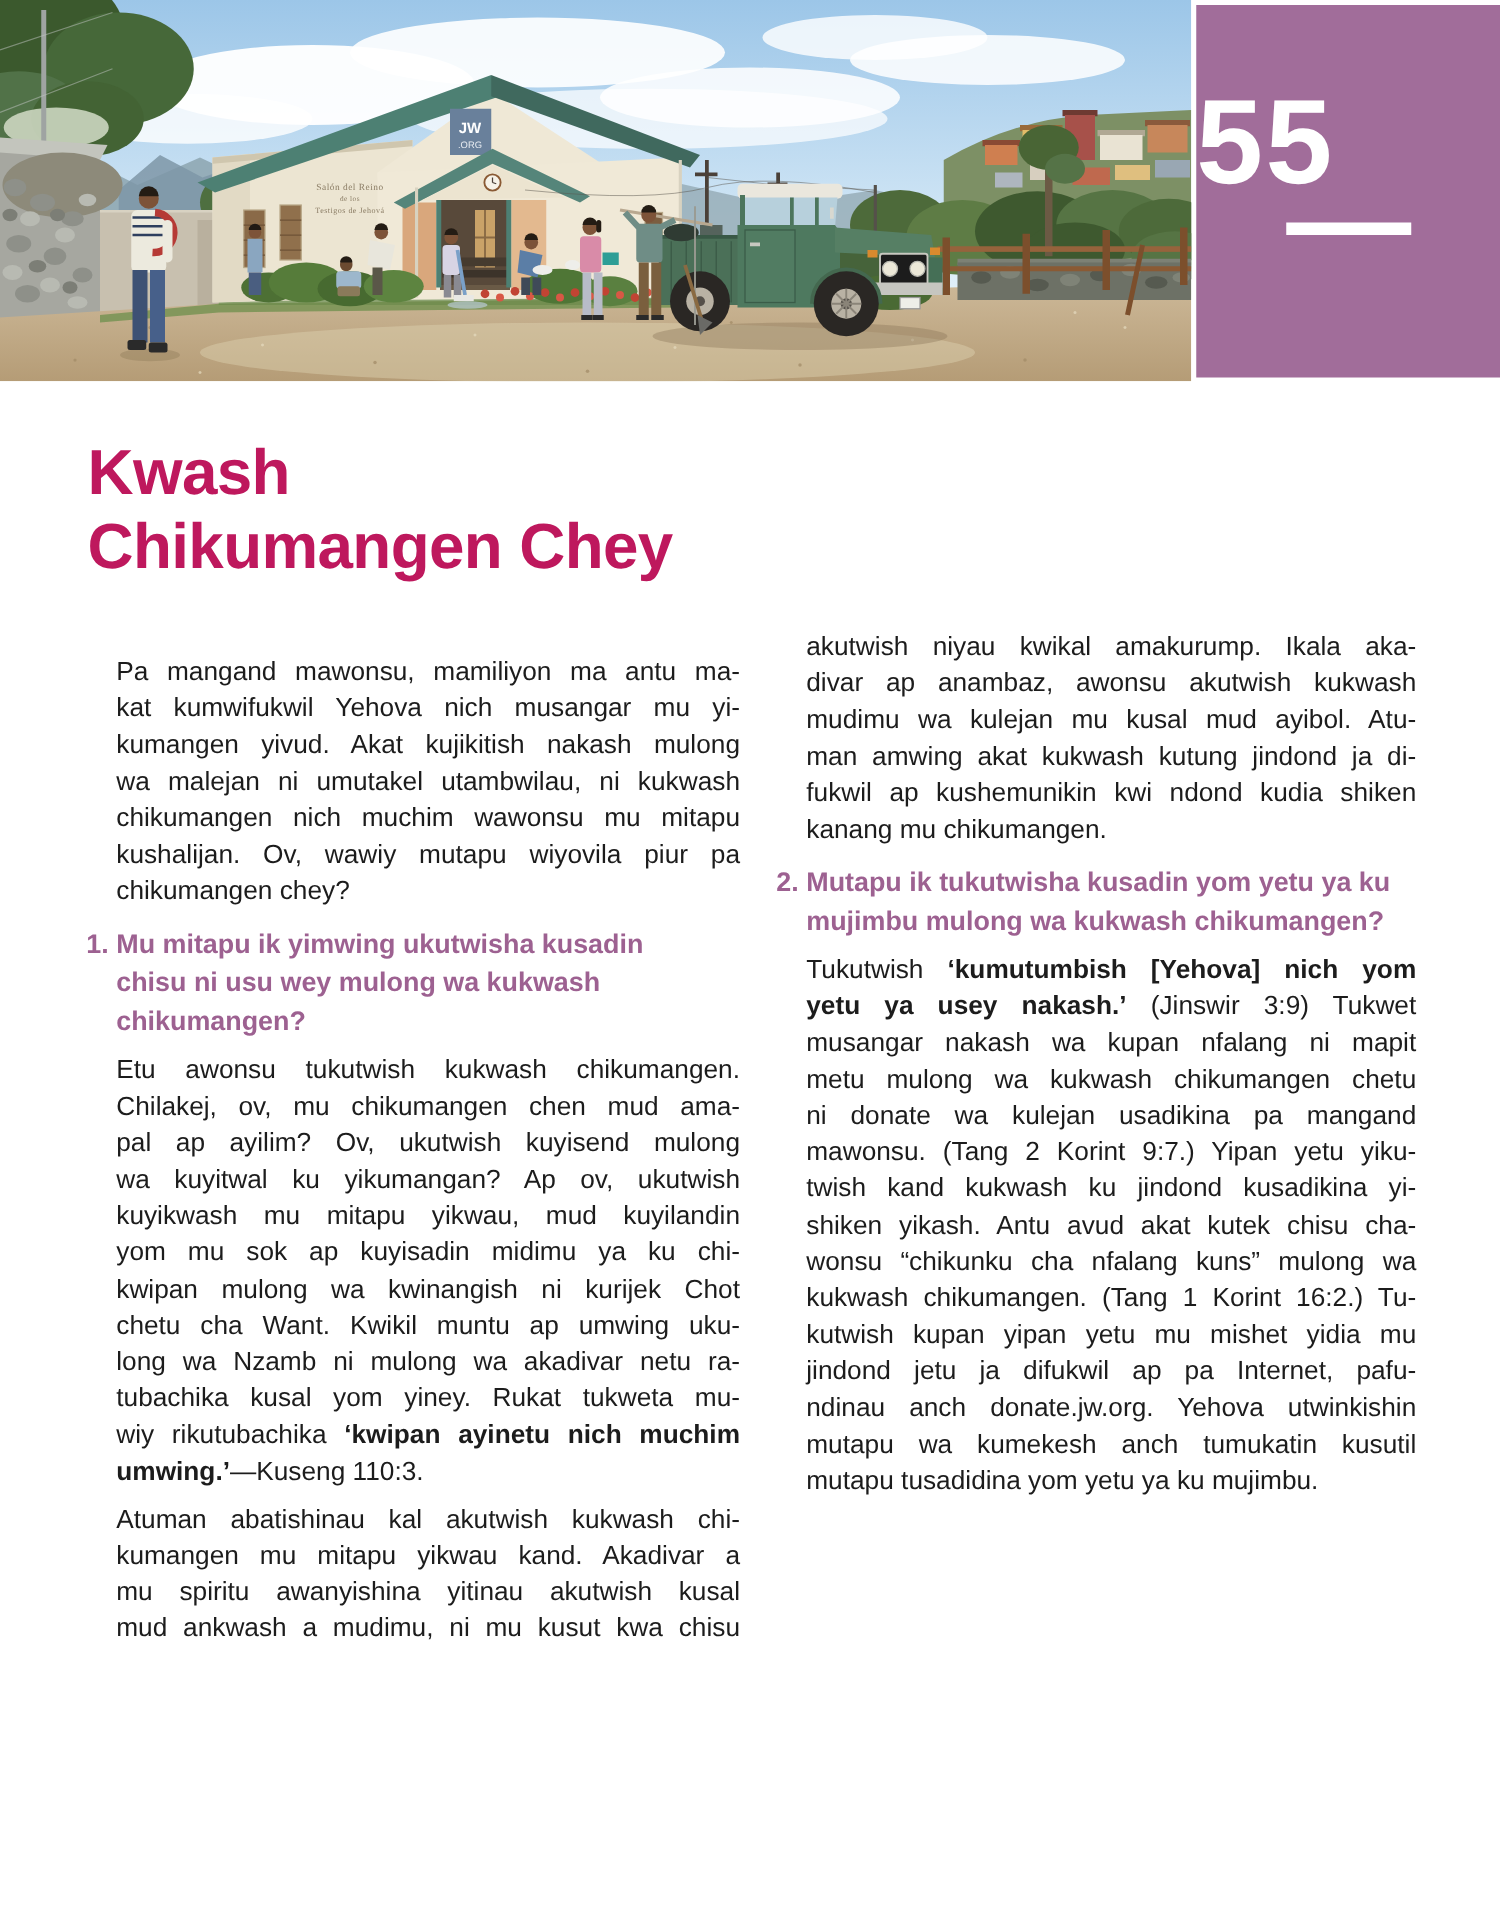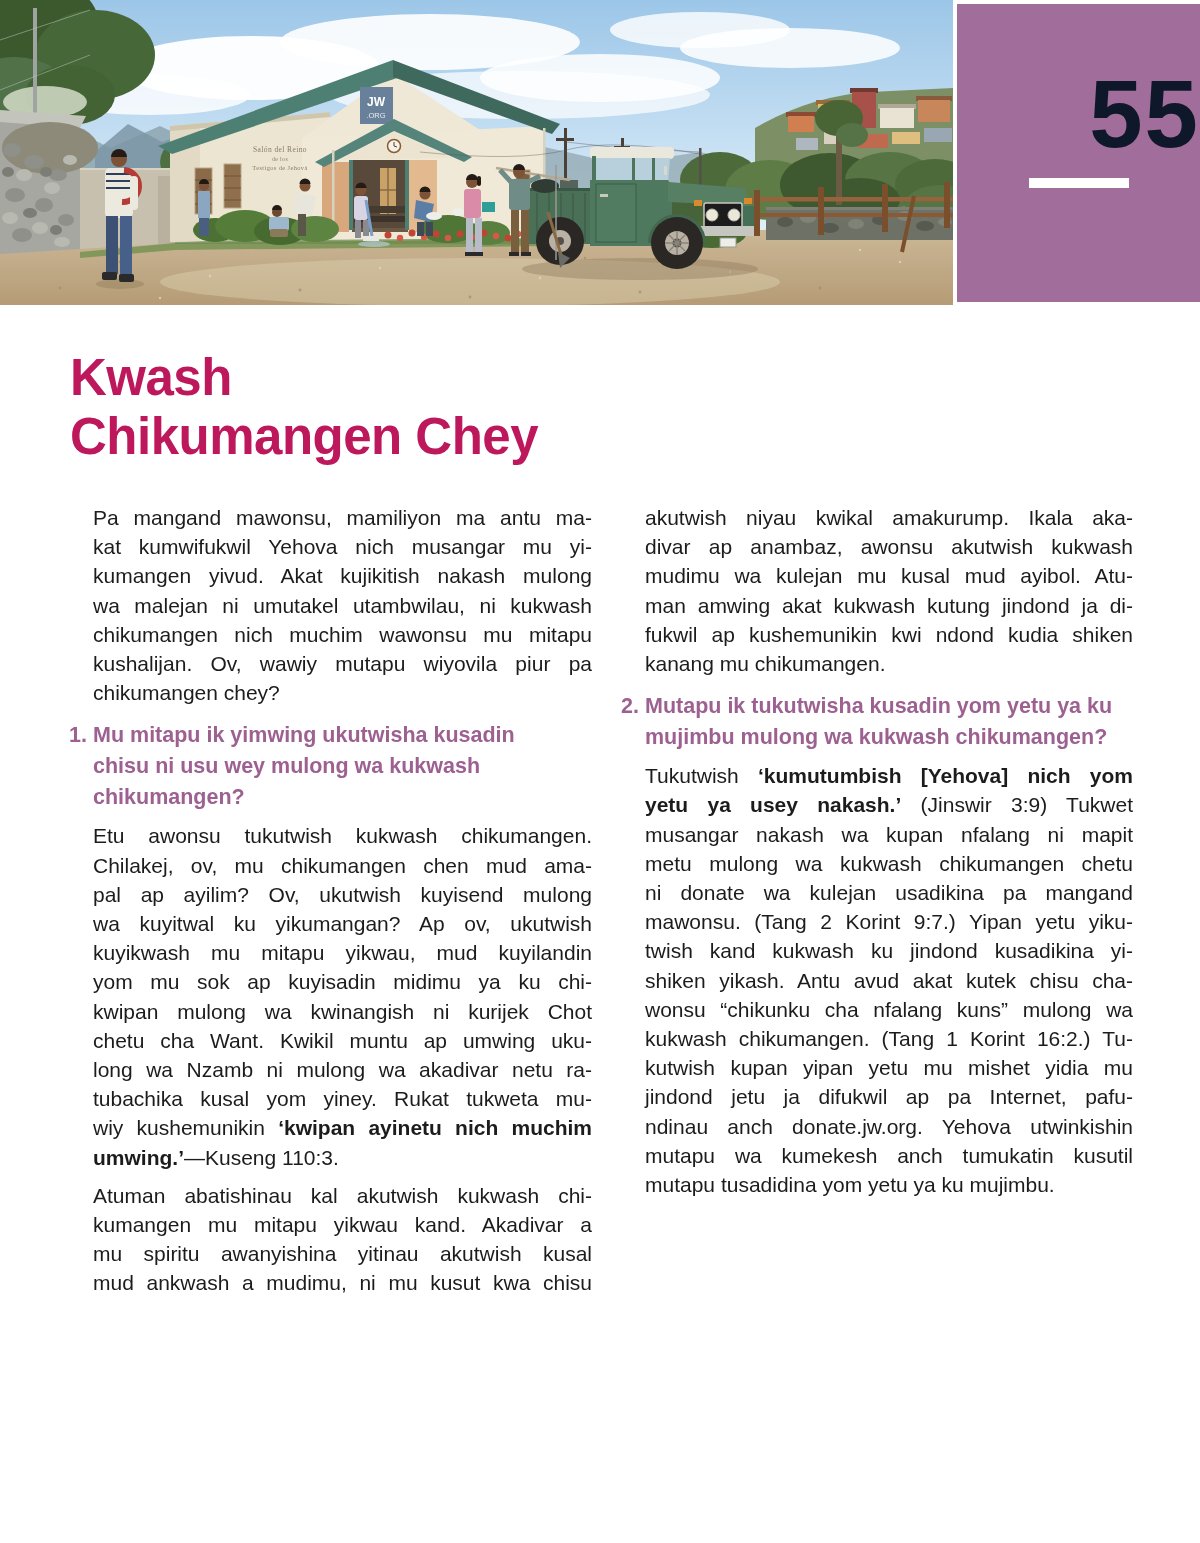--- a/index.html
+++ b/index.html
@@ -1,25 +1,25 @@
 <!DOCTYPE html>
 <html><head>
 <meta charset="utf-8">
 <style>
   html,body{margin:0;padding:0;}
   body{width:1200px;height:1543px;background:#ffffff;font-family:"Liberation Sans",sans-serif;position:relative;overflow:hidden;
        --accent:#a16d9a; --heading:#9d6191;}
   .photo-wrap{position:absolute;left:0;top:0;width:953px;height:395px;overflow:hidden;}
   .photo-wrap svg{display:block;}
   .lesson-badge{position:absolute;left:957px;top:4px;width:243px;height:298px;background:var(--accent);}
-  .lesson-num{color:#0f172a;font-size:96px;font-weight:700;text-align:right;margin-top:62px;line-height:1;letter-spacing:2px;}
+  .lesson-num{color:#ffffff;font-size:96px;font-weight:700;text-align:left;margin-top:62px;line-height:1;letter-spacing:2px;}
   .lesson-rule{width:100px;height:10px;background:#fff;margin:16px auto 0;}
   .title{position:absolute;left:70px;top:348px;font-size:51px;line-height:59px;font-weight:700;color:#be185d;letter-spacing:-0.5px;}
   .col{position:absolute;top:503px;font-size:21px;line-height:29.2px;color:#1c1c1c;}
-  .col-left{left:71px;width:499px;padding-left:22px;}
+  .col-left{left:71px;width:499px;padding-left:22px;margin-top:20px;}
   .col-right{left:623px;width:488px;padding-left:22px;}
   .para{margin:0 0 9px 0;}
   .line{text-align:justify;white-space:normal;}
   .line.just{text-align-last:justify;}
   .b{font-weight:700;}
   .heading{position:relative;margin:13px 0 8px 0;color:var(--heading);font-weight:700;font-size:21.5px;line-height:31px;}
   .hnum{position:absolute;left:-24px;top:0;}
 </style>
 </head>
 <body style="--accent: #a16d9a; --heading: #9d6191;">
@@ -411,21 +411,21 @@
       <div class="line just"><span>Etu awonsu tukutwish kukwash chikumangen.</span></div>
       <div class="line just"><span>Chilakej, ov, mu chikumangen chen mud ama-</span></div>
       <div class="line just"><span>pal ap ayilim? Ov, ukutwish kuyisend mulong</span></div>
       <div class="line just"><span>wa kuyitwal ku yikumangan? Ap ov, ukutwish</span></div>
       <div class="line just"><span>kuyikwash mu mitapu yikwau, mud kuyilandin</span></div>
       <div class="line just"><span>yom mu sok ap kuyisadin midimu ya ku chi-</span></div>
       <div class="line just"><span>kwipan mulong wa kwinangish ni kurijek Chot</span></div>
       <div class="line just"><span>chetu cha Want. Kwikil muntu ap umwing uku-</span></div>
       <div class="line just"><span>long wa Nzamb ni mulong wa akadivar netu ra-</span></div>
       <div class="line just"><span>tubachika kusal yom yiney. Rukat tukweta mu-</span></div>
-      <div class="line just"><span>wiy kushemunikin </span><span class="b">‘kwipan ayinetu nich muchim</span></div>
+      <div class="line just"><span>wiy rikutubachika </span><span class="b">‘kwipan ayinetu nich muchim</span></div>
       <div class="line"><span class="b">umwing.’</span><span>—Kuseng 110:3.</span></div>
     </div>
     <div class="para">
       <div class="line just"><span>Atuman abatishinau kal akutwish kukwash chi-</span></div>
       <div class="line just"><span>kumangen mu mitapu yikwau kand. Akadivar a</span></div>
       <div class="line just"><span>mu spiritu awanyishina yitinau akutwish kusal</span></div>
       <div class="line just"><span>mud ankwash a mudimu, ni mu kusut kwa chisu</span></div>
     </div>
   </div>
 <div class="col col-right" id="col-right">

